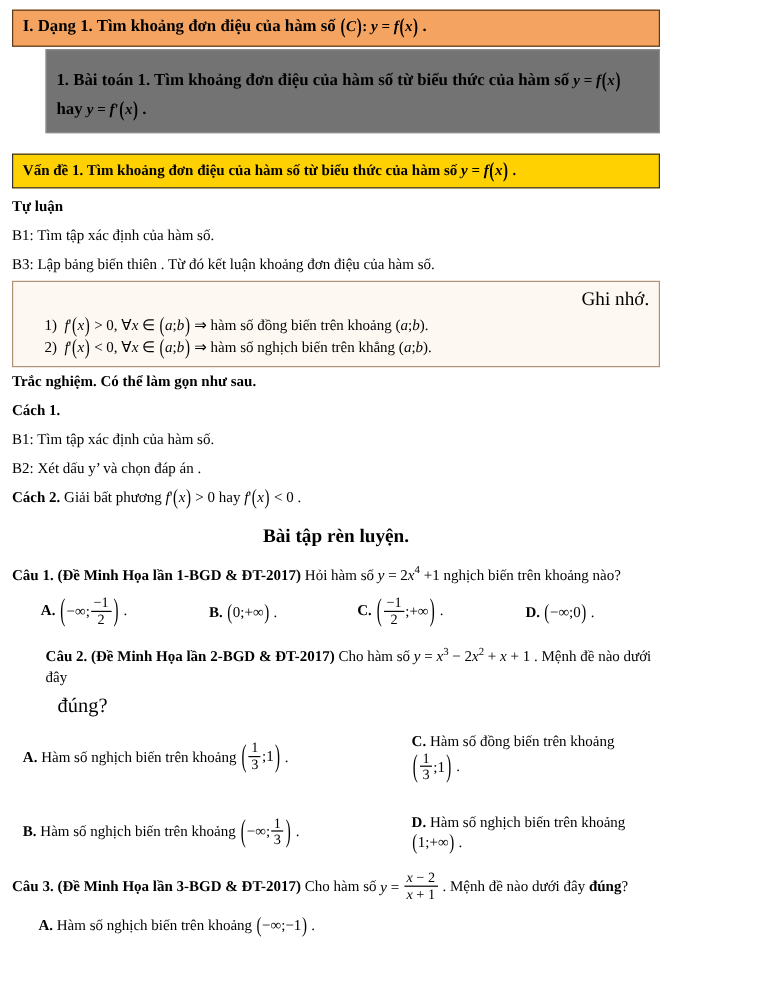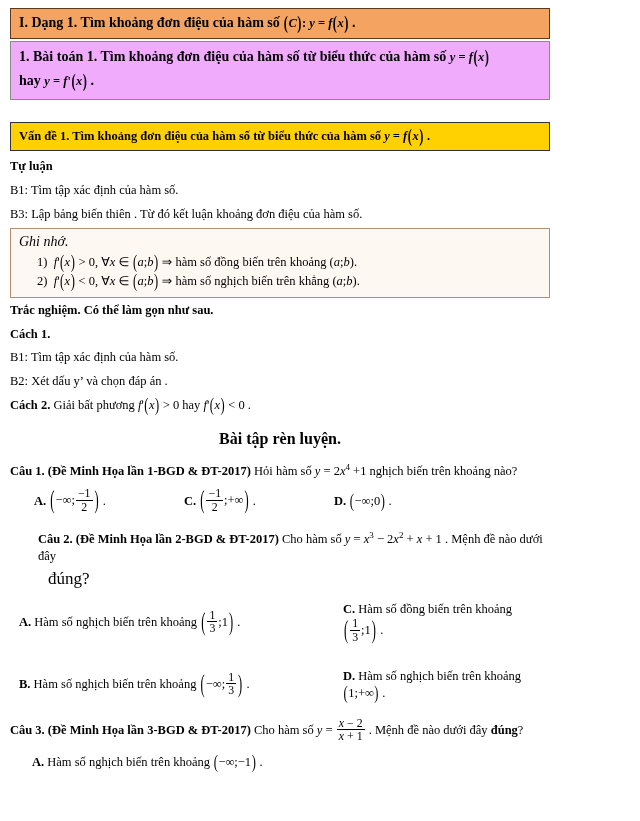--- a/index.html
+++ b/index.html
@@ -62,42 +62,43 @@
   
   .banner-orange {
     background: #f4a460;
     border: 1px solid #5a3a1a;
     padding: 5px 8px;
     font-weight: bold;
     font-size: 14px;
     margin-bottom: 2px;
   }
   .banner-grey {
-    background: #f0abfc;
+    background: #737373;
     border: 1px solid #8a8a8a;
-    padding: 3px 8px 7px 8px;
+    padding: 14px 8px 7px 8px;
     font-weight: bold;
     font-size: 14px;
     line-height: 1.7;
+    margin-left: 28px;
   }
   .banner-yellow {
     background: #ffd100;
     border: 1px solid #333333;
     padding: 5px 8px;
     font-weight: bold;
     font-size: 12.5px;
-    margin-top: 22px;
+    margin-top: 17px;
   }
   .note-box {
     border: 1px solid #b09070;
     background: #fdf8f2;
     padding: 4px 8px 5px 8px;
     margin: 5px 0 4px 0;
   }
-  .note-title { font-style: italic; font-size: 14px; }
+  .note-title { font-size: 16px; text-align: right; }
   .note-list {
     margin: 2px 0 0 0;
     padding-left: 24px;
   }
   .note-list li {
     margin: 2px 0;
     font-size: 12.5px;
   }
 
   
@@ -252,20 +253,26 @@
     <span>nghịch biến trên khoảng nào?</span>
   </div>
 
   <div class="answers-row">
     <div class="ans a1">
       <b>A.</b>
       <span class="m">
         <span class="bigparen">(</span><span class="mr">−∞</span><span class="mr">;</span><span class="frac"><span class="num mr">−1</span><span class="den mr">2</span></span><span class="bigparen">)</span>
       </span><span>.</span>
     </div>
+    <div class="ans a2">
+      <b>B.</b>
+      <span class="m">
+        <span class="paren">(</span><span class="mr">0;+∞</span><span class="paren">)</span>
+      </span><span>.</span>
+    </div>
     <div class="ans a3">
       <b>C.</b>
       <span class="m">
         <span class="bigparen">(</span><span class="frac"><span class="num mr">−1</span><span class="den mr">2</span></span><span class="mr">;+∞</span><span class="bigparen">)</span>
       </span><span>.</span>
     </div>
     <div class="ans a4">
       <b>D.</b>
       <span class="m">
         <span class="paren">(</span><span class="mr">−∞;0</span><span class="paren">)</span>

